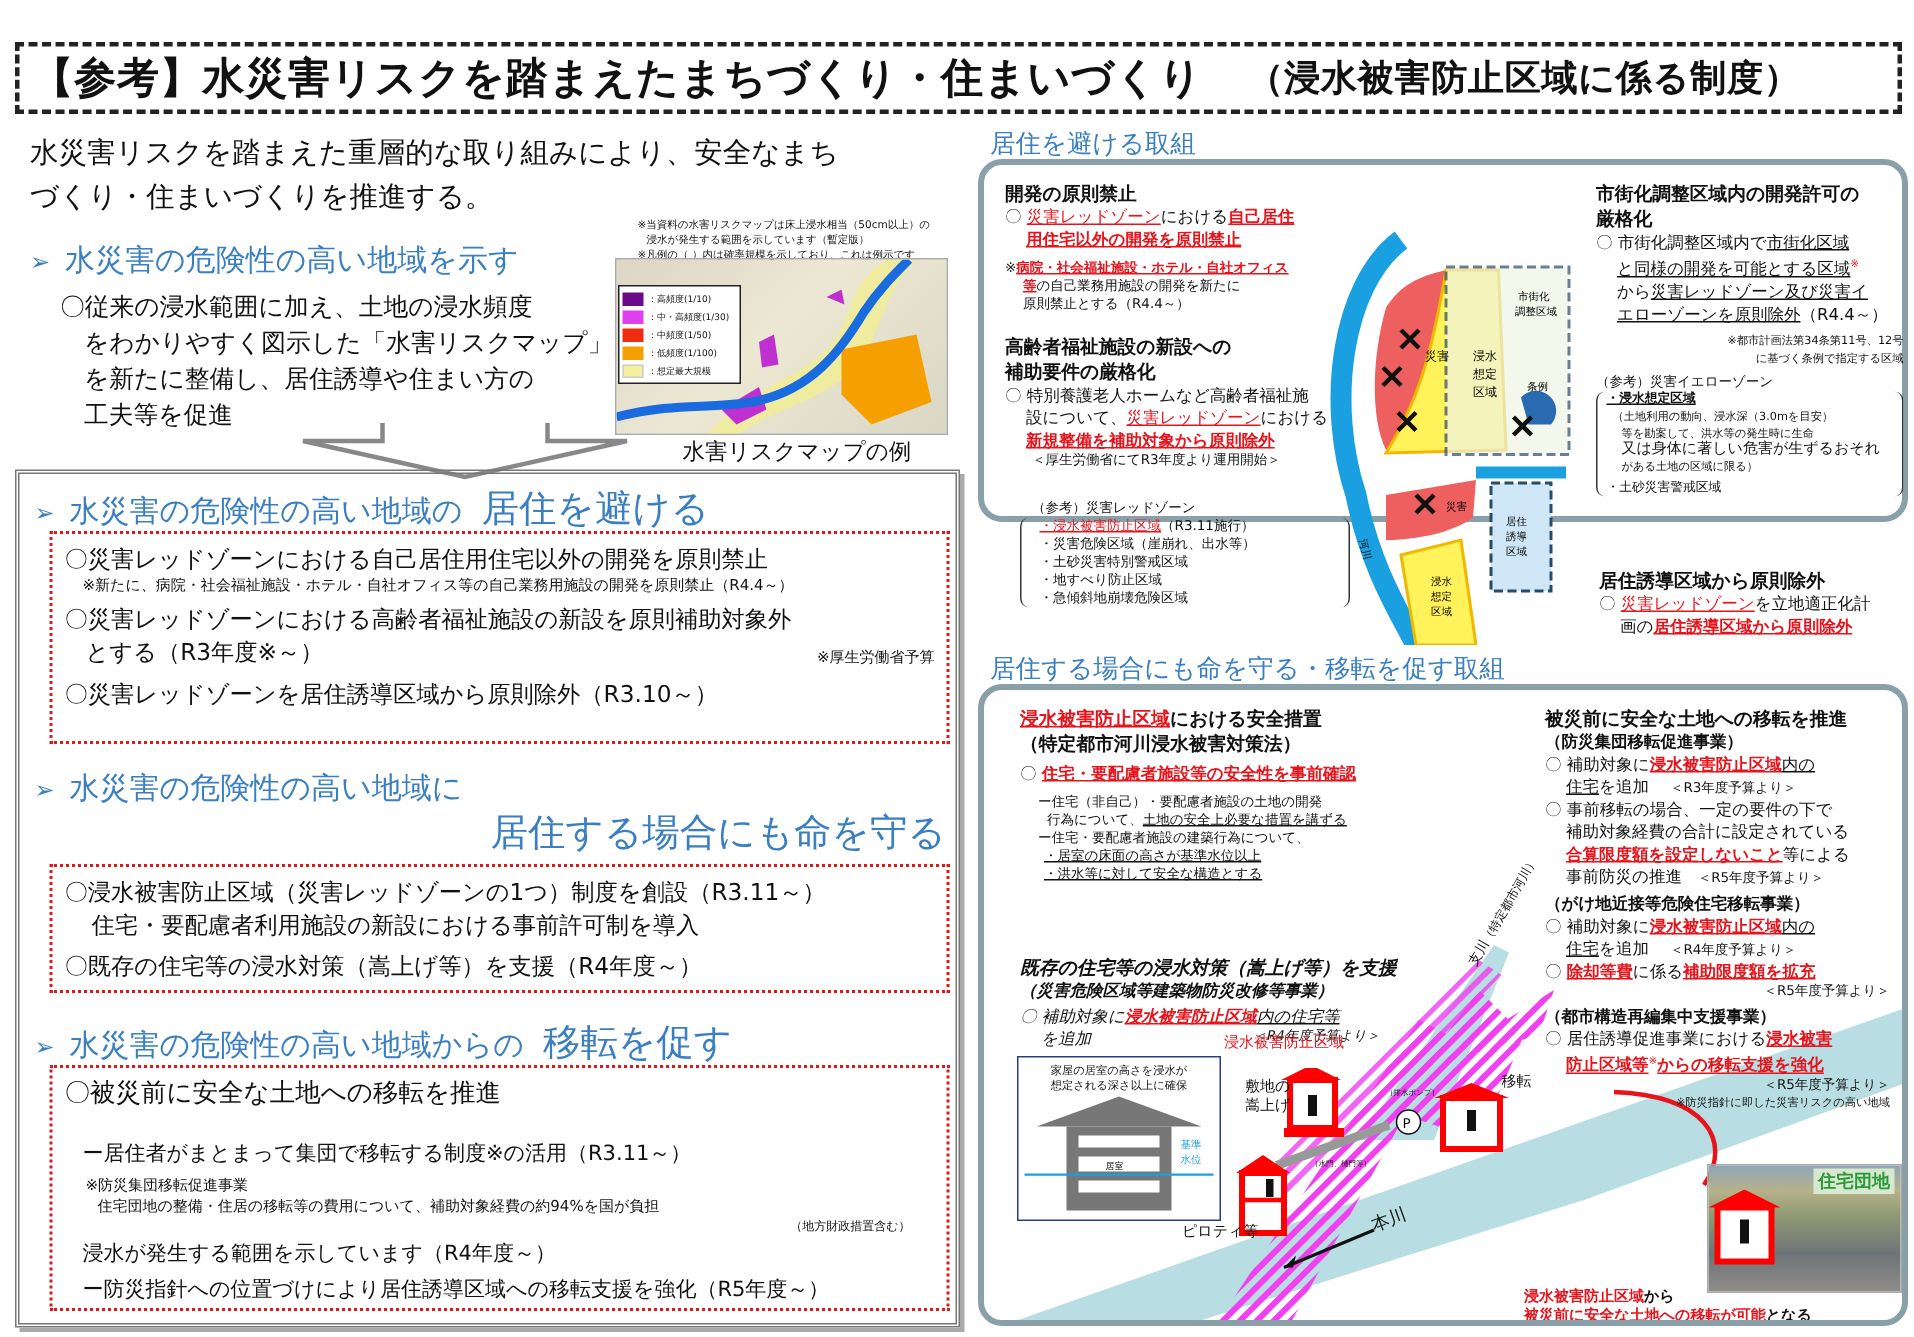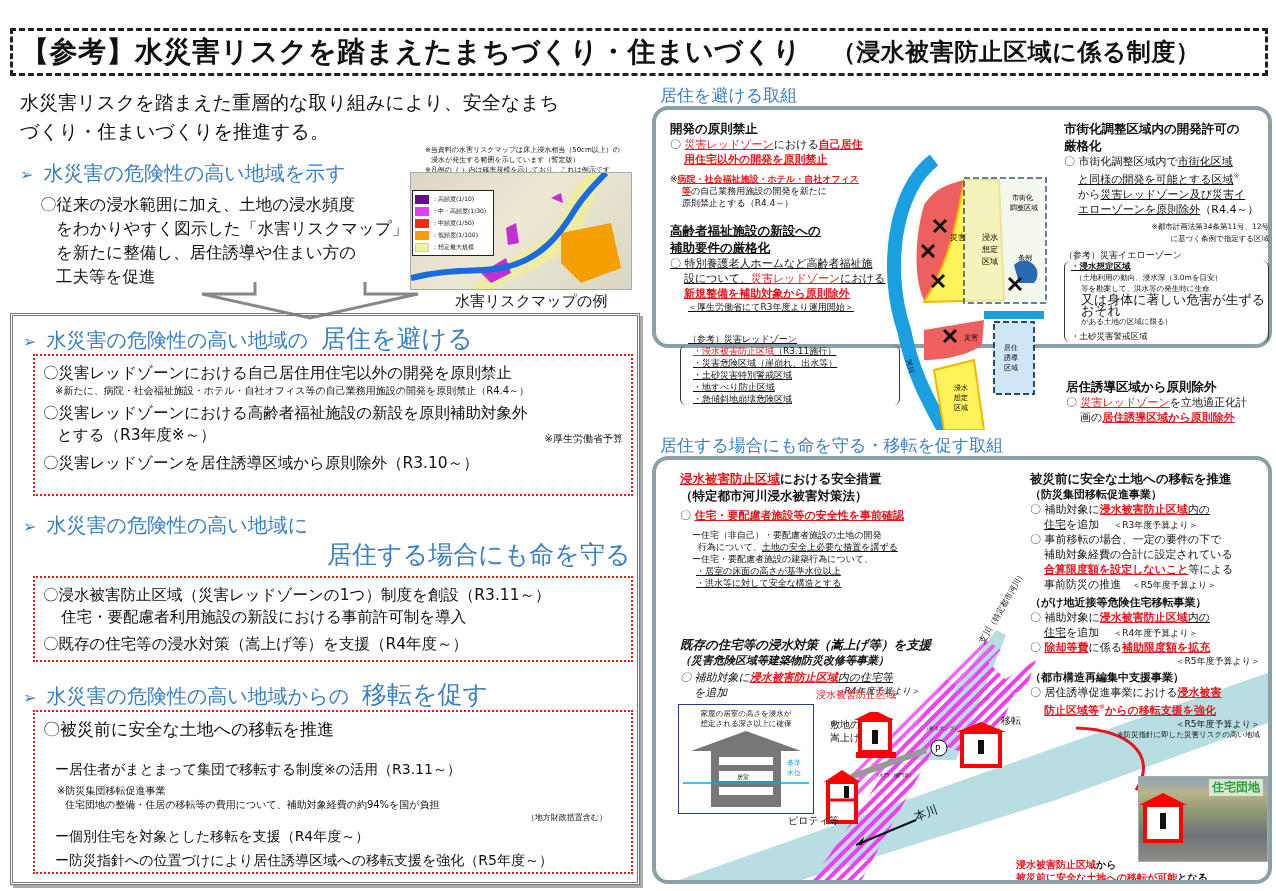--- a/index.html
+++ b/index.html
@@ -130,38 +130,38 @@
 
   <div class="abs blue-head" style="left:10px; top:362px;">
     <span class="arrow-ic">➢</span><span>水災害の危険性の高い地域からの</span>&nbsp;&nbsp;<span class="big">移転を促す</span>
   </div>
   <div class="red-box" style="left:20px; top:394px; width:600px; height:164px; padding:6px 8px;">
     <div class="rb-line" style="font-size:17px">〇被災前に安全な土地への移転を推進</div>
     <div style="font-size:14px; line-height:22px; padding-left:12px; margin-top:18px">ー居住者がまとまって集団で移転する制度※の活用（R3.11～）</div>
     <div class="rb-small" style="padding-left:14px; margin-top:4px">※防災集団移転促進事業</div>
     <div class="rb-small" style="padding-left:22px">住宅団地の整備・住居の移転等の費用について、補助対象経費の約94%を国が負担</div>
     <div style="font-size:8px; text-align:right; padding-right:16px">（地方財政措置含む）</div>
-    <div style="font-size:14px; line-height:22px; padding-left:12px; margin-top:2px">ー個別住宅を対象とした移転を支援（R4年度～）</div>
+    <div style="font-size:14px; line-height:22px; padding-left:12px; margin-top:2px">浸水が発生する範囲を示しています（R4年度～）</div>
     <div style="font-size:14px; line-height:22px; padding-left:12px; margin-top:2px">ー防災指針への位置づけにより居住誘導区域への移転支援を強化（R5年度～）</div>
   </div>
 </div>
 
 <div class="abs right-head" style="left:660px; top:84px;">居住を避ける取組</div>
 <div class="abs rpanel" style="left:652px; top:106px; width:620px; height:242px;">
 
   <div class="abs" style="left:14px; top:10px; width:230px;">
     <div class="txt-h">開発の原則禁止</div>
     <div class="txt-s"><span>〇 </span><span class="red u">災害レッドゾーン</span><span>における</span><span class="red u bold">自己居住</span></div>
     <div class="txt-s red u bold" style="padding-left:14px">用住宅以外の開発を原則禁止</div>
     <div class="txt-xs" style="margin-top:6px"><span>※</span><span class="red u bold">病院・社会福祉施設・ホテル・自社オフィス</span></div>
     <div class="txt-xs" style="padding-left:12px"><span class="red u bold">等</span><span>の自己業務用施設の開発を新たに</span></div>
     <div class="txt-xs" style="padding-left:12px">原則禁止とする（R4.4～）</div>
   </div>
 
-  <div class="abs" style="left:14px; top:112px; width:250px;text-decoration:underline;">
+  <div class="abs" style="left:14px; top:112px; width:250px;">
     <div class="txt-h">高齢者福祉施設の新設への</div>
     <div class="txt-h">補助要件の厳格化</div>
     <div class="txt-s">〇 特別養護老人ホームなど高齢者福祉施</div>
     <div class="txt-s" style="padding-left:14px"><span>設について、</span><span class="red u">災害レッドゾーン</span><span>における</span></div>
     <div class="txt-s red u bold" style="padding-left:14px">新規整備を補助対象から原則除外</div>
     <div class="txt-xs" style="padding-left:18px">＜厚生労働省にてR3年度より運用開始＞</div>
     <div class="txt-xs" style="padding-left:18px; margin-top:20px">（参考）災害レッドゾーン</div>
     <div class="txt-xs" style="margin-left:10px; padding-left:12px; border-left:1px solid #333; border-right:1px solid #333; border-radius:6px; width:220px;">
       <div><span class="red u">・浸水被害防止区域</span><span>（R3.11施行）</span></div>
       <div>・災害危険区域（崖崩れ、出水等）</div>
@@ -217,21 +217,21 @@
     <div class="txt-s" style="padding-left:14px"><span class="u">と同様の開発を可能とする区域</span><sup class="red" style="font-size:7px">※</sup></div>
     <div class="txt-s" style="padding-left:14px"><span>から</span><span class="u">災害レッドゾーン及び災害イ</span></div>
     <div class="txt-s" style="padding-left:14px"><span class="u">エローゾーンを原則除外</span><span>（R4.4～）</span></div>
     <div class="txt-xs" style="text-align:right; font-size:7.5px; margin-top:4px">※都市計画法第34条第11号、12号</div>
     <div class="txt-xs" style="text-align:right; font-size:7.5px">に基づく条例で指定する区域</div>
     <div class="txt-xs" style="margin-top:4px">（参考）災害イエローゾーン</div>
     <div style="font-size:8.5px; line-height:11px; border-left:1px solid #333; border-right:1px solid #333; border-radius:6px; padding-left:6px;">
       <div class="u bold">・浸水想定区域</div>
       <div style="font-size:7.5px; padding-left:4px">（土地利用の動向、浸水深（3.0mを目安）</div>
       <div style="font-size:7.5px; padding-left:10px">等を勘案して、洪水等の発生時に生命</div>
-      <div style="font-size:13px; padding-left:10px">又は身体に著しい危害が生ずるおそれ</div>
+      <div style="font-size:10px; padding-left:10px">又は身体に著しい危害が生ずるおそれ</div>
       <div style="font-size:7.5px; padding-left:10px">がある土地の区域に限る）</div>
       <div style="margin-top:4px">・土砂災害警戒区域</div>
     </div>
   </div>
 
   <div class="abs" style="left:410px; top:268px; width:205px;">
     <div class="txt-h">居住誘導区域から原則除外</div>
     <div class="txt-s"><span>〇 </span><span class="red u">災害レッドゾーン</span><span>を立地適正化計</span></div>
     <div class="txt-s" style="padding-left:14px"><span>画の</span><span class="red u bold">居住誘導区域から原則除外</span></div>
   </div>

